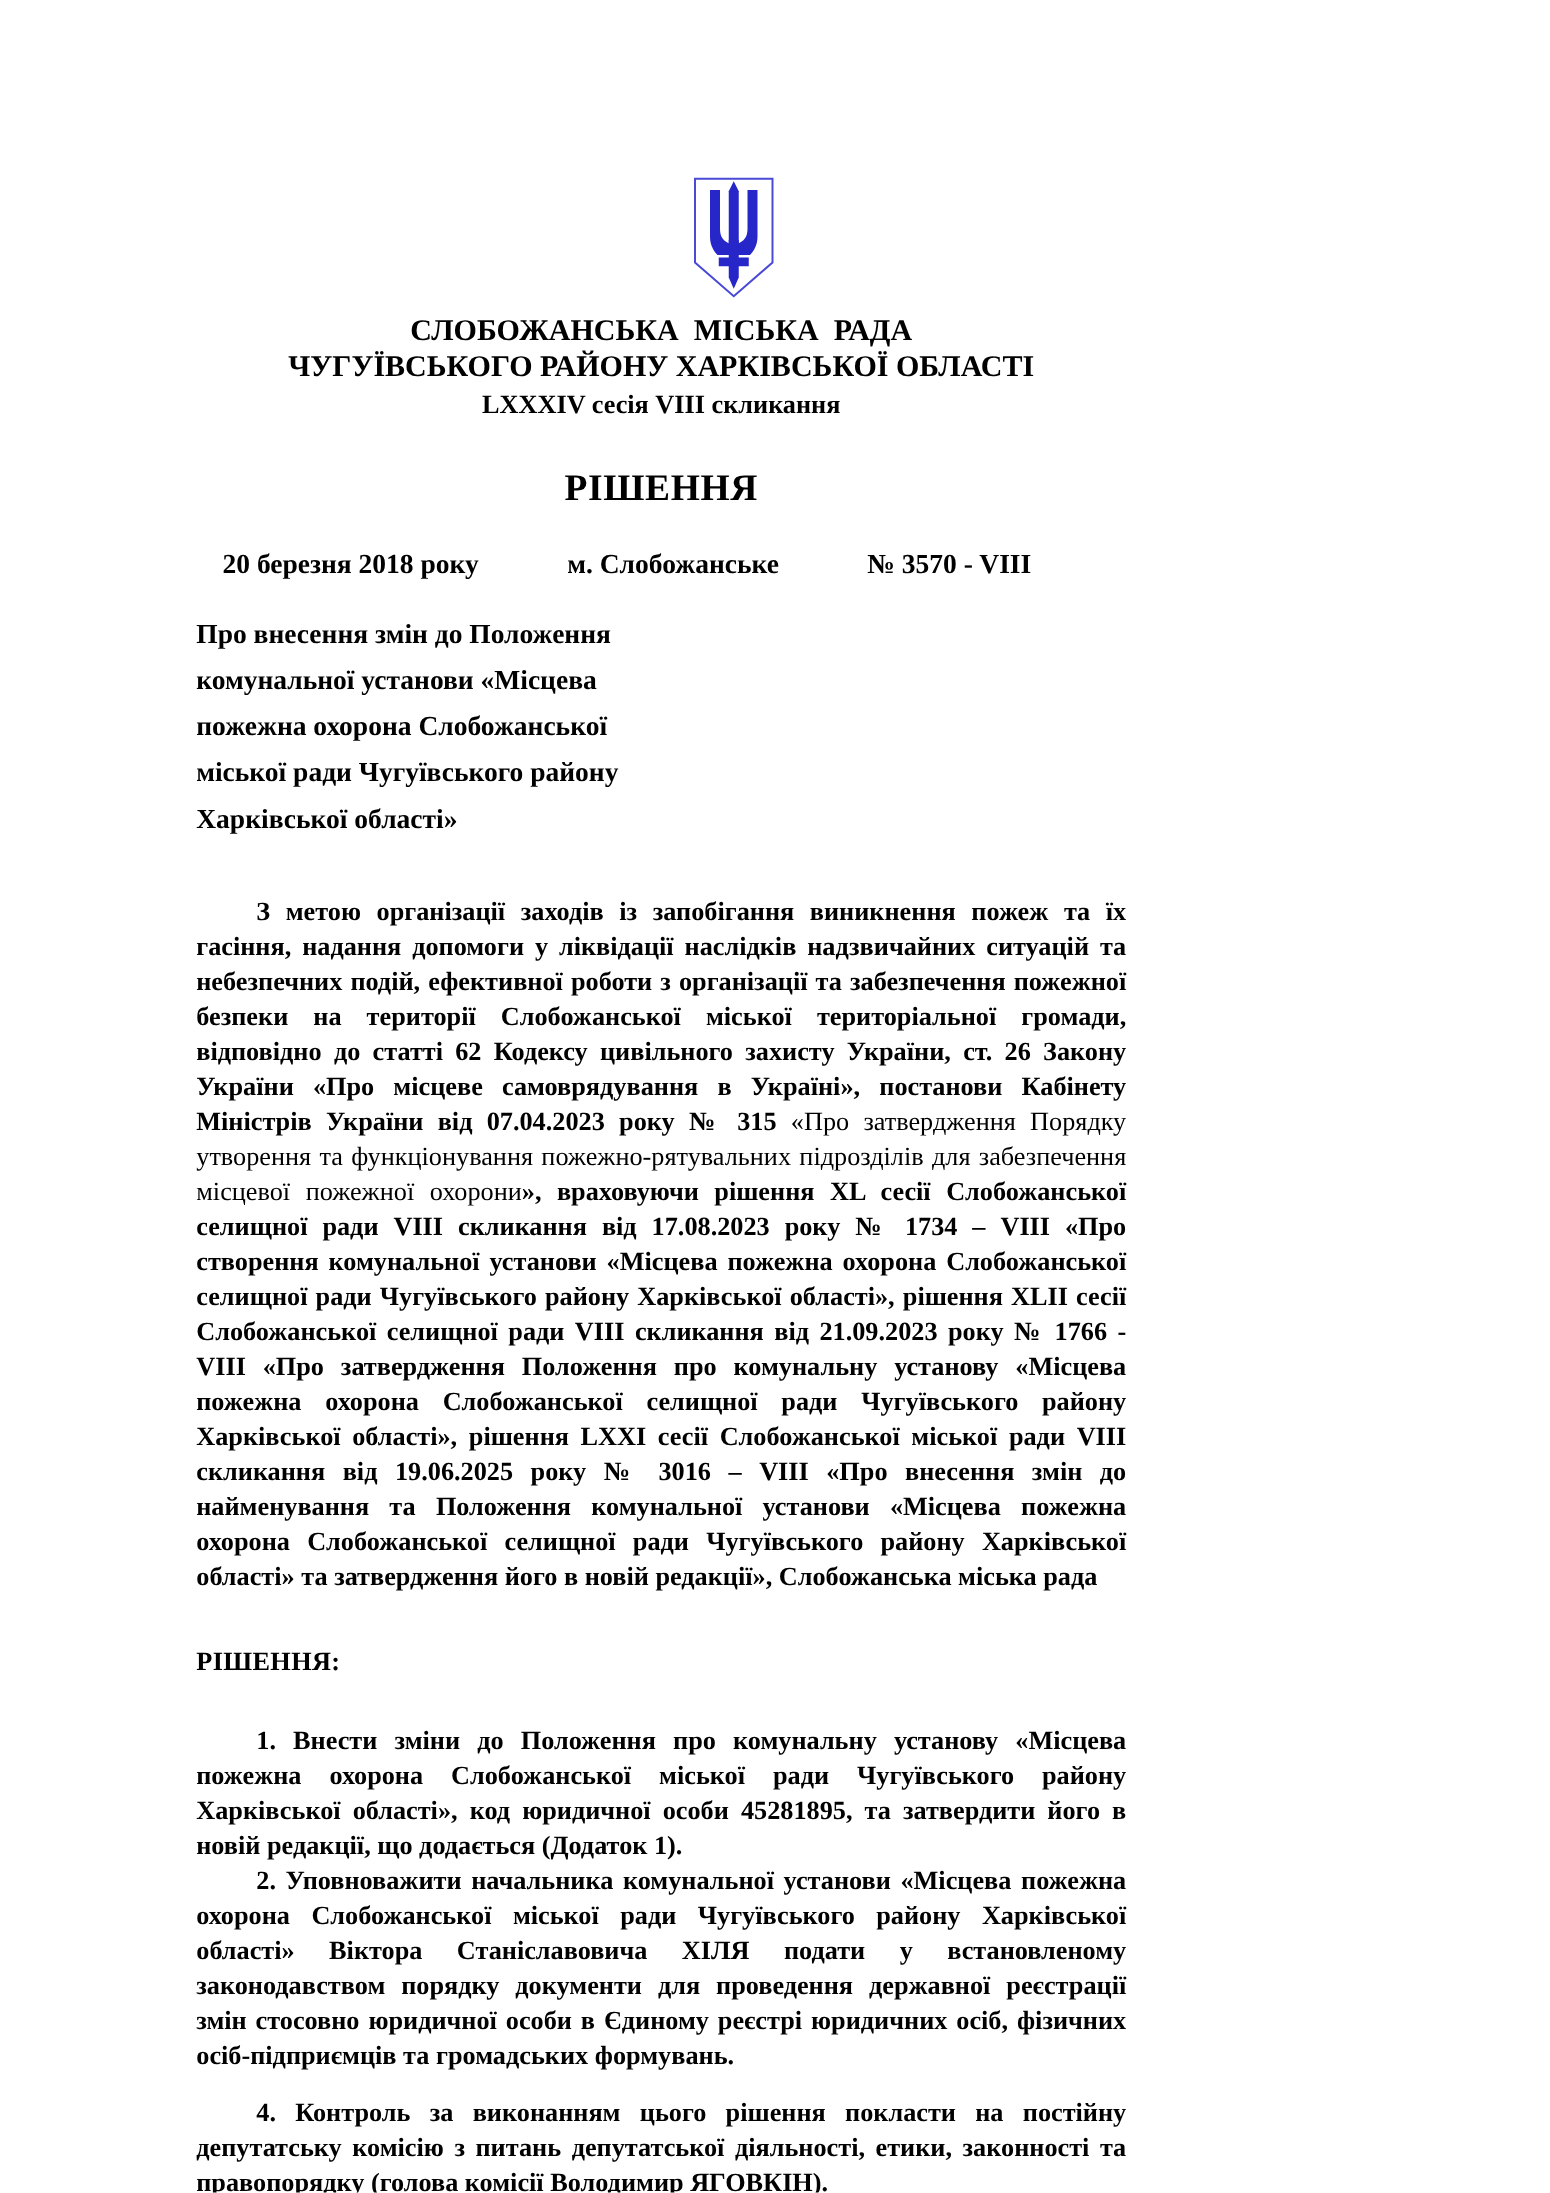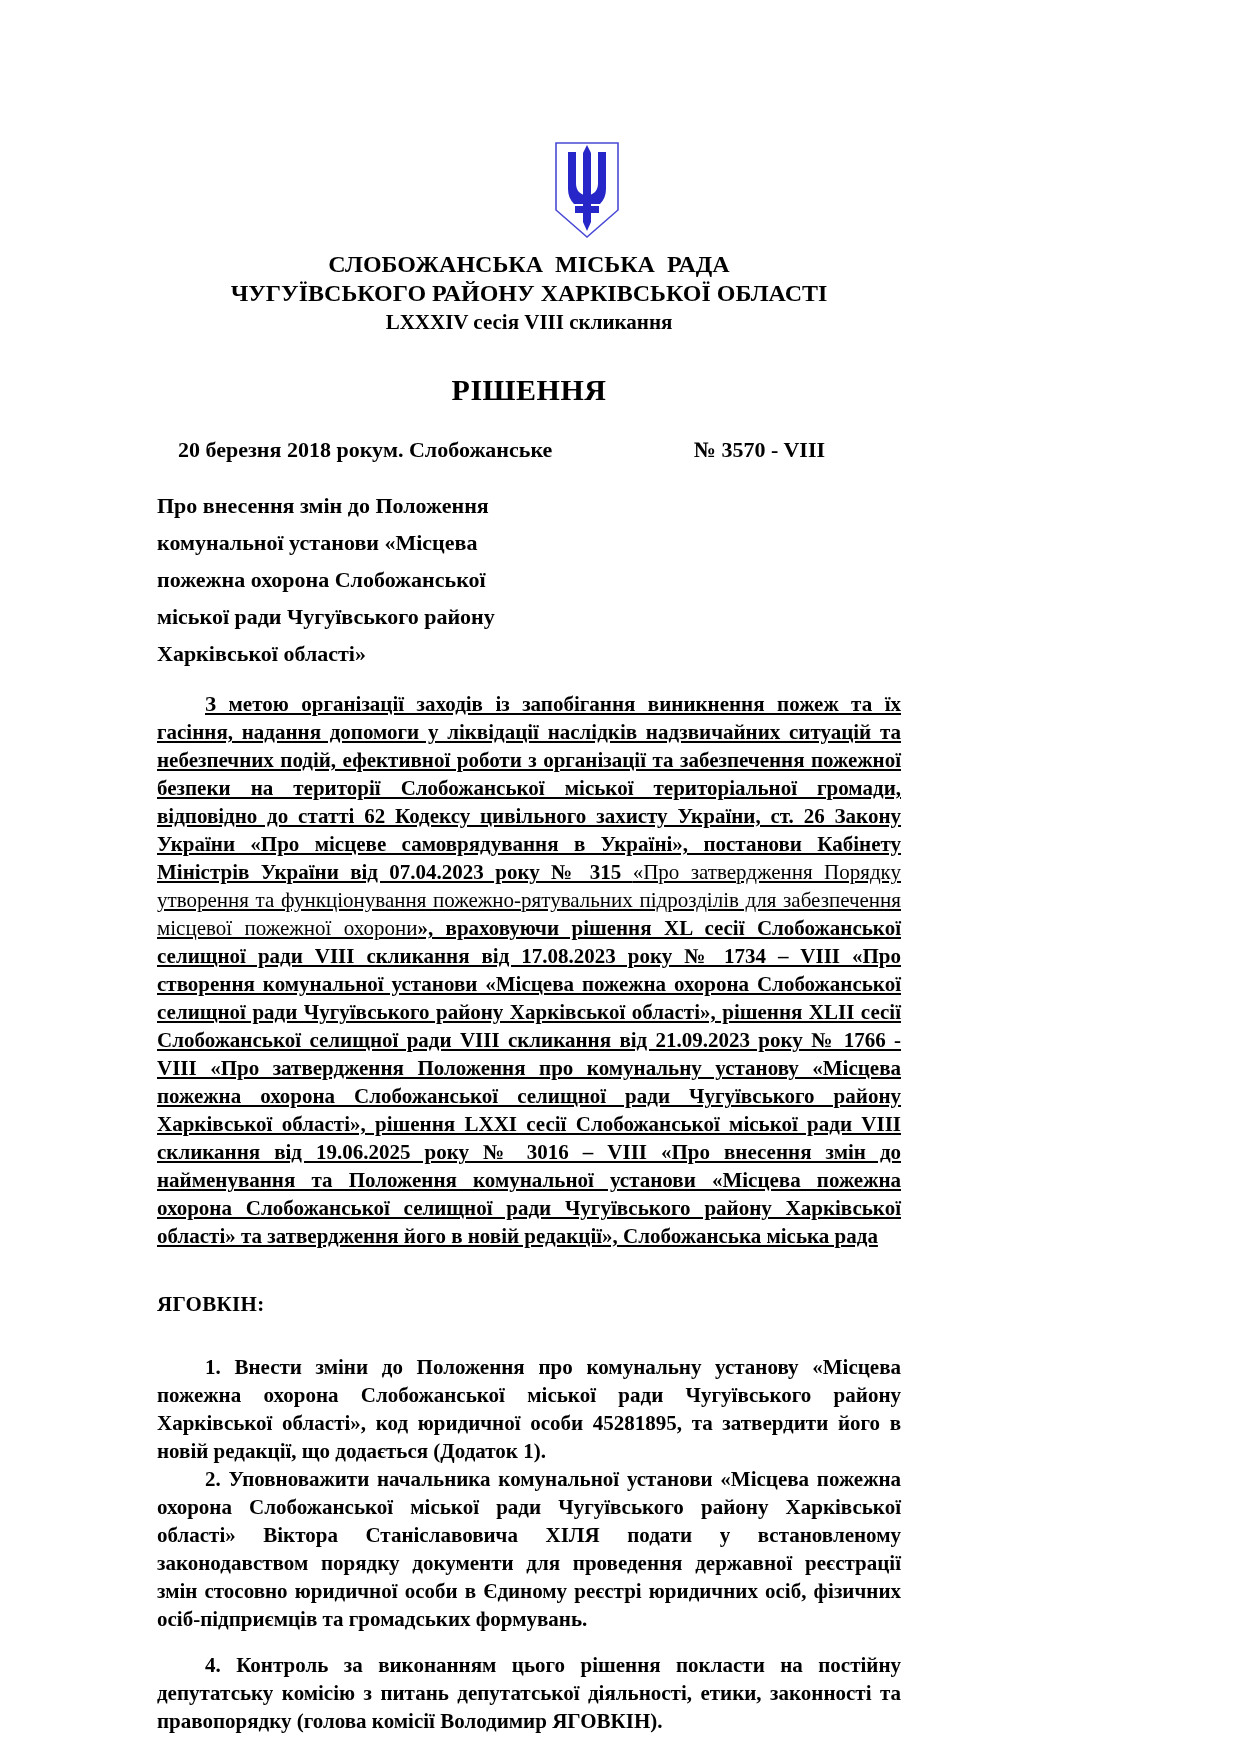--- a/index.html
+++ b/index.html
@@ -48,40 +48,39 @@
     letter-spacing: 0.5px;
   }
   .date-row {
     display: flex;
     align-items: baseline;
     margin-top: 30px;
     font-weight: bold;
     font-size: 22px;
   }
   .date-row .cell-left  { flex: 0 0 auto; padding-left: 21px; }
-  .date-row .cell-mid   { flex: 1 1 auto; }
+  .date-row .cell-mid   { flex: 1 1 auto; text-align: center; }
   .date-row .cell-right { flex: 0 0 auto; padding-right: 76px; }
   
   .subject {
     margin-top: 24px;
     width: 460px;
     font-weight: bold;
     font-size: 22px;
     line-height: 37px;
   }
   .subject span { display: block; }
   
   .preamble {
-    margin-top: 18px;
+    margin-top: 42px;
     font-size: 21px;
     line-height: 28px;
     text-align: justify;
     text-indent: 48px;
     font-weight: bold;
-    text-decoration: underline;
   }
   .preamble .quote-regular { font-weight: normal; }
   .resolved {
     margin-top: 42px;
     font-size: 21px;
     font-weight: bold;
     letter-spacing: 0.3px;
   }
   .items { margin-top: 36px; }
   .item {
@@ -134,21 +133,21 @@
   <div class="subject">
     <span>Про внесення змін до Положення</span>
     <span>комунальної установи «Місцева</span>
     <span>пожежна охорона Слобожанської</span>
     <span>міської ради Чугуївського району</span>
     <span>Харківської області»</span>
   </div>
 
   <p class="preamble"><span>З метою організації заходів із запобігання виникнення пожеж та їх гасіння, надання допомоги у ліквідації наслідків надзвичайних ситуацій та небезпечних подій, ефективної роботи з організації та забезпечення пожежної безпеки на території Слобожанської міської територіальної громади, відповідно до статті 62 Кодексу цивільного захисту України, ст. 26 Закону України «Про місцеве самоврядування в Україні», постанови Кабінету Міністрів України від 07.04.2023 року № 315 </span><span class="quote-regular">«Про затвердження Порядку утворення та функціонування пожежно-рятувальних підрозділів для забезпечення місцевої пожежної охорони</span><span>», враховуючи рішення XL сесії Слобожанської селищної ради VIII скликання від 17.08.2023 року № 1734 – VIII «Про створення комунальної установи «Місцева пожежна охорона Слобожанської селищної ради Чугуївського району Харківської області», рішення XLII сесії Слобожанської селищної ради VIII скликання від 21.09.2023 року № 1766 - VIII «Про затвердження Положення про комунальну установу «Місцева пожежна охорона Слобожанської селищної ради Чугуївського району Харківської області», рішення LXXI сесії Слобожанської міської ради VIII скликання від 19.06.2025 року № 3016 – VIII «Про внесення змін до найменування та Положення комунальної установи «Місцева пожежна охорона Слобожанської селищної ради Чугуївського району Харківської області» та затвердження його в новій редакції», Слобожанська міська рада</span></p>
 
-  <div class="resolved">ЯГОВКІН:</div>
+  <div class="resolved">РІШЕННЯ:</div>
 
   <div class="items">
     <p class="item">1. Внести зміни до Положення про комунальну установу «Місцева пожежна охорона Слобожанської міської ради Чугуївського району Харківської області», код юридичної особи 45281895, та затвердити його в новій редакції, що додається (Додаток 1).</p>
     <p class="item">2. Уповноважити начальника комунальної установи «Місцева пожежна охорона Слобожанської міської ради Чугуївського району Харківської області» Віктора Станіславовича ХІЛЯ подати у встановленому законодавством порядку документи для проведення державної реєстрації змін стосовно юридичної особи в Єдиному реєстрі юридичних осіб, фізичних осіб-підприємців та громадських формувань.</p>
     <p class="item gap-before">4. Контроль за виконанням цього рішення покласти на постійну депутатську комісію з питань депутатської діяльності, етики, законності та правопорядку (голова комісії Володимир ЯГОВКІН).</p>
   </div>
 
   <div class="signature-row">
     <span class="sig-position">Слобожанський міський голова</span>
     <span class="sig-name">Дмитро ДІХТЯР</span>

